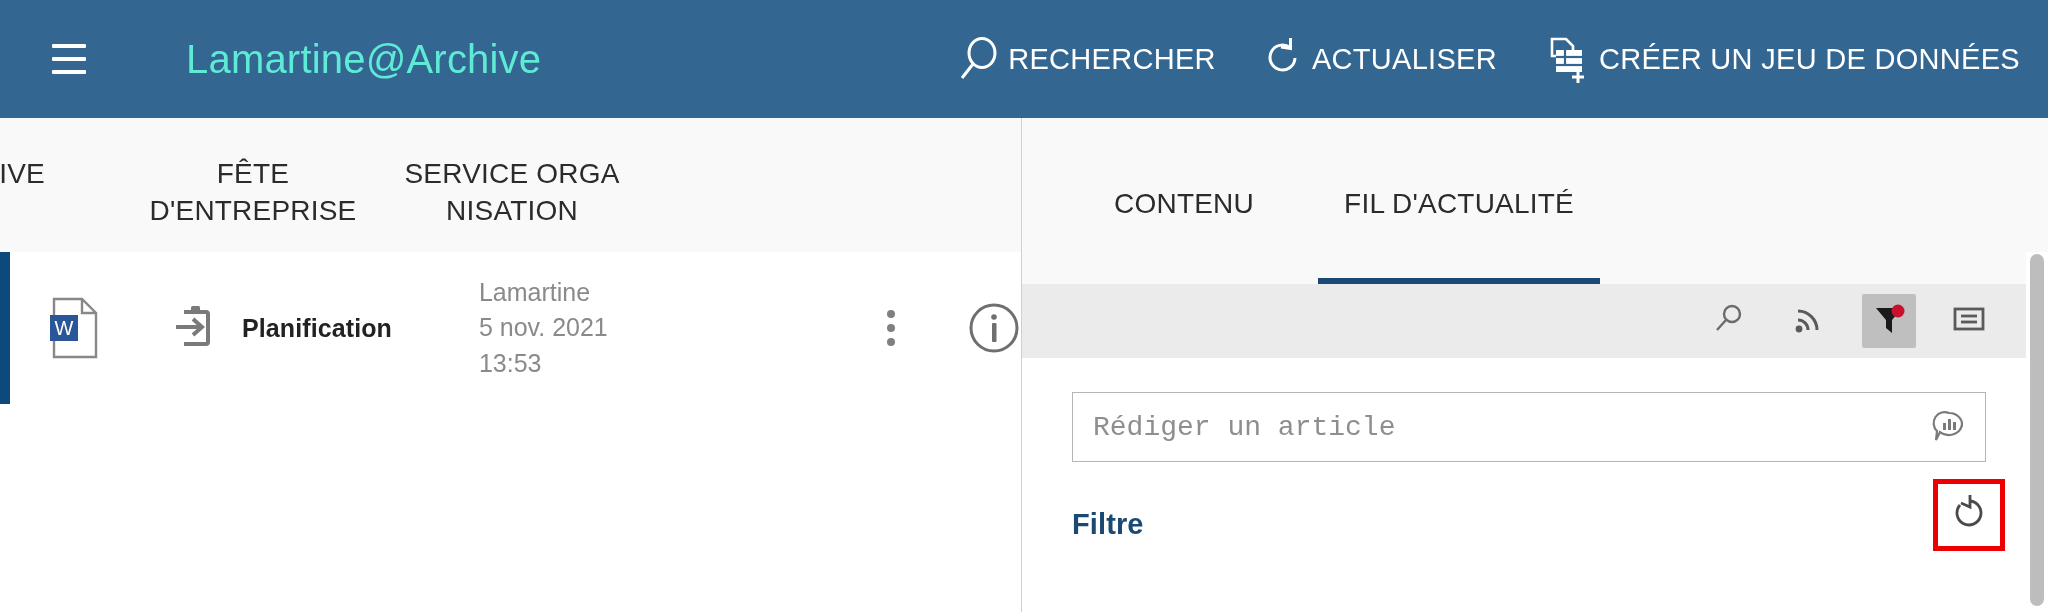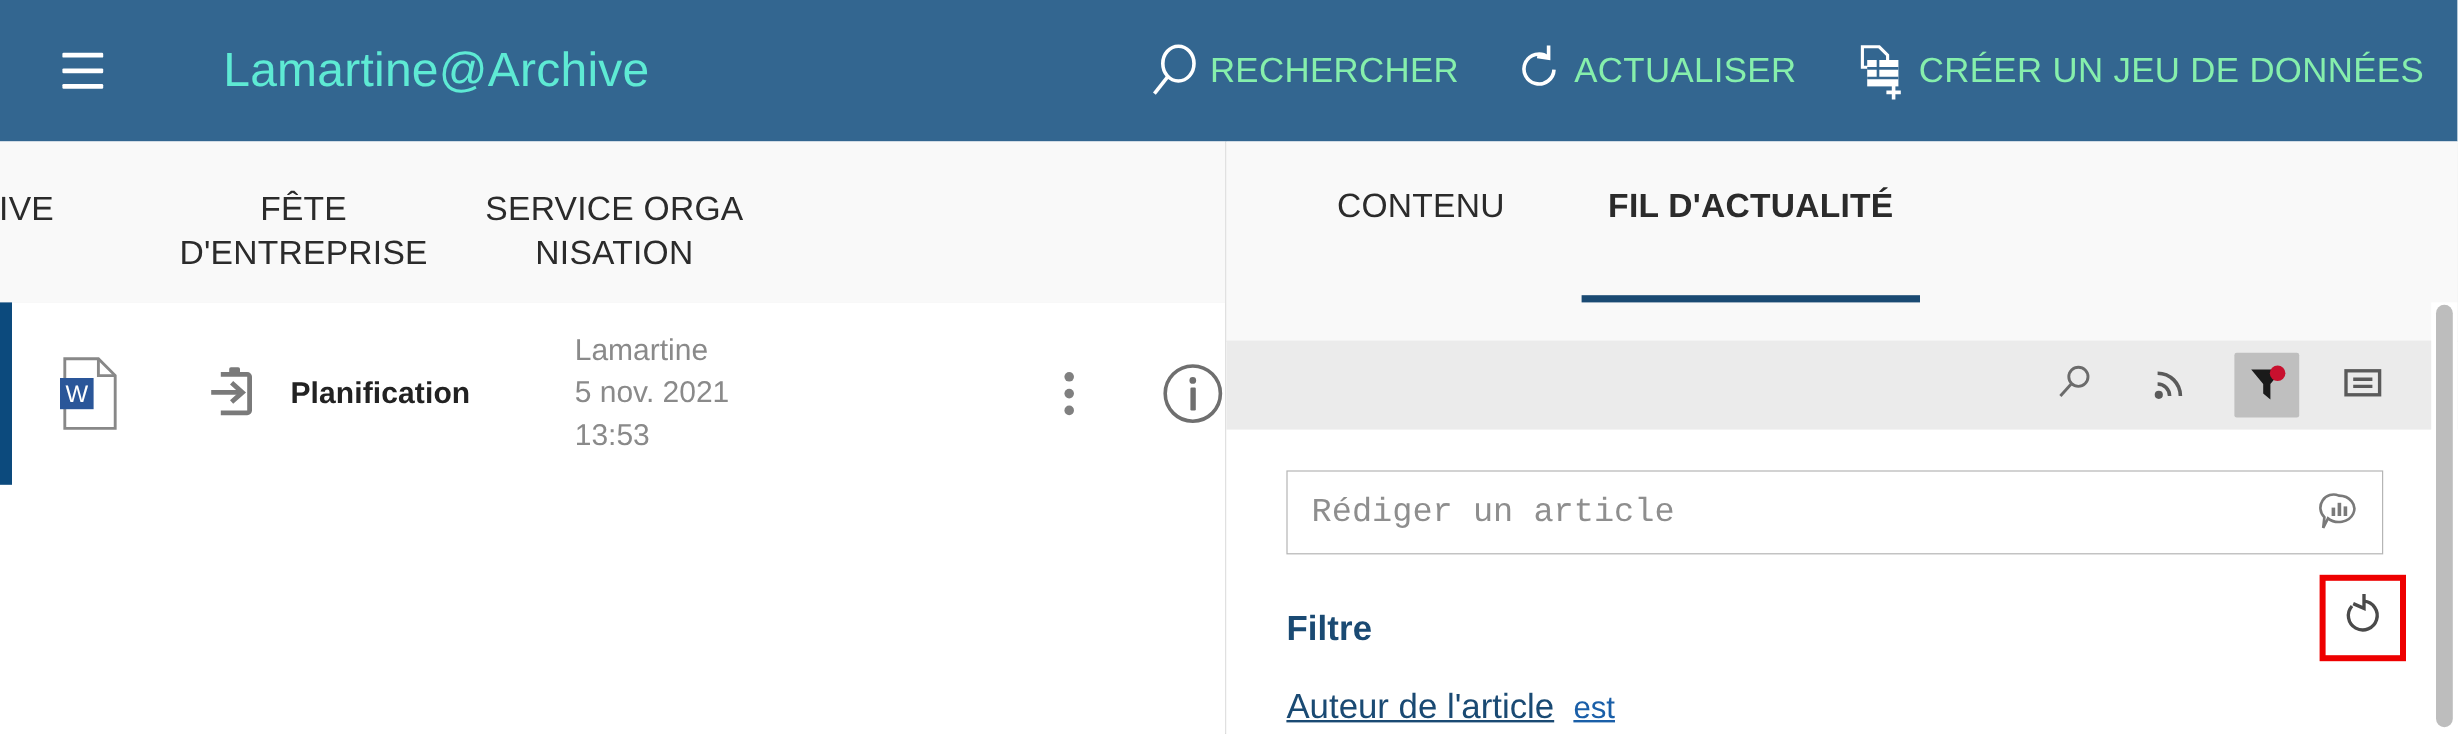--- a/index.html
+++ b/index.html
@@ -50,21 +50,21 @@
     margin-left: auto;
     margin-right: 28px;
     display: flex;
     align-items: center;
     gap: 46px;
   }
   .app-action {
     display: flex;
     align-items: center;
     gap: 6px;
-    color: #86efac;
+    color: #ffffff;
     cursor: pointer;
     white-space: nowrap;
     justify-content: center;
   }
   .app-action .label {
     font-size: 29px;
     font-weight: 300;
     letter-spacing: 0.3px;
   }
   .app-action .ico {
@@ -201,36 +201,36 @@
   
   #right-pane {
     flex: 1;
     position: relative;
     background: #ffffff;
   }
   #right-tabs {
     height: 166px;
     background: #f9f9f9;
     display: flex;
-    align-items: flex-start;
+    align-items: flex-end;
     box-shadow: 0 1px 0 #e3e3e3;
   }
   .rtab {
     font-size: 28px;
     font-weight: 300;
     color: #2b2b2b;
     letter-spacing: 0.2px;
     padding-top: 38px;
     text-align: center;
     height: 134px;
     box-sizing: border-box;
     cursor: pointer;
   }
   .rtab.t1 { width: 268px; margin-left: 28px; }
-  .rtab.t2 { width: 282px; font-weight: bold; }
+  .rtab.t2 { width: 282px; }
   .rtab.active { border-bottom: 6px solid #1a4a73; }
 
   #right-toolbar {
     height: 74px;
     background: #ebebeb;
     display: flex;
     align-items: center;
     justify-content: flex-end;
     padding-right: 52px;
     gap: 26px;
@@ -526,23 +526,19 @@
 
       <div id="filter-reset">
         <span>
           <svg width="38" height="38" viewBox="0 0 38 38">
             <path d="M10 11 A12 12 0 1 0 20 7" fill="none" stroke="#4a4a4a" stroke-width="2.8"></path>
             <path d="M20 1 L20 13 L11 9" fill="none" stroke="#4a4a4a" stroke-width="2.8" stroke-linejoin="miter"></path>
           </svg>
         </span>
       </div>
 
-      <div id="filter-criteria">
-        <span id="filter-field">Auteur de l'article</span>
-        <span id="filter-op">est</span>
-      </div>
     </div>
 
     <div id="right-scrollbar">
       <div id="right-scroll-thumb"></div>
     </div>
   </div>
 </div>
 
 </body></html>

